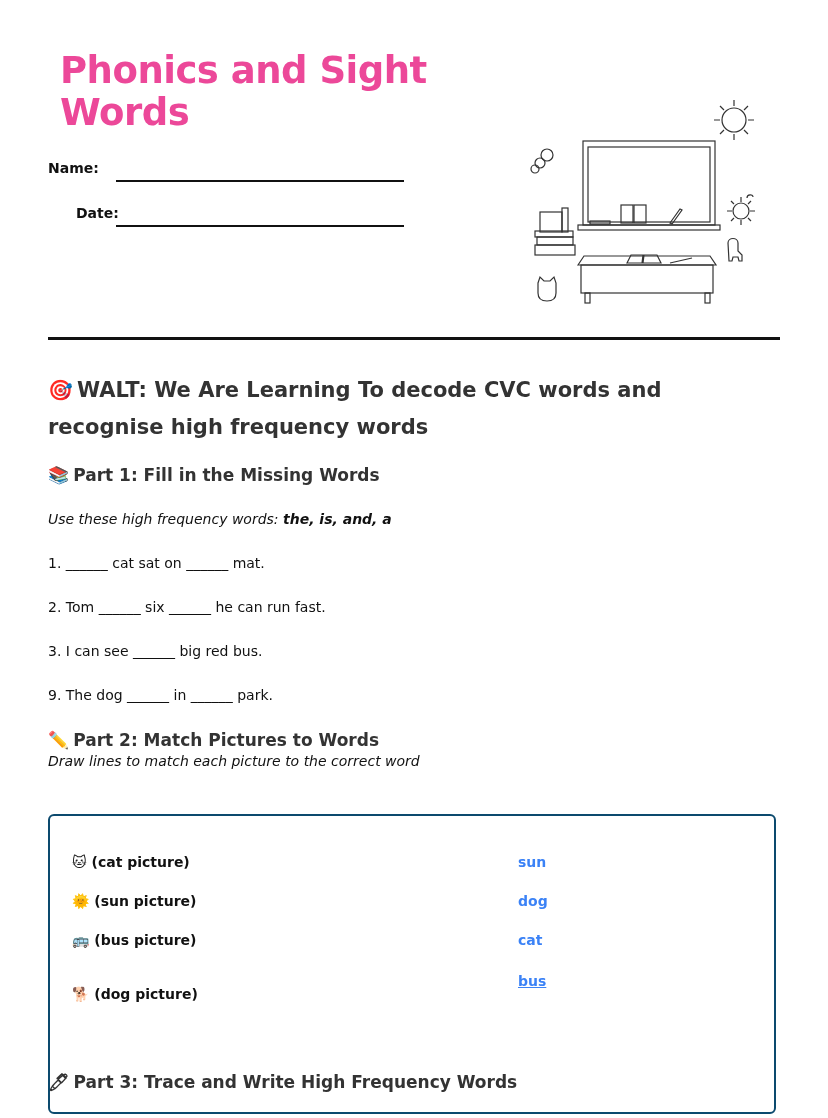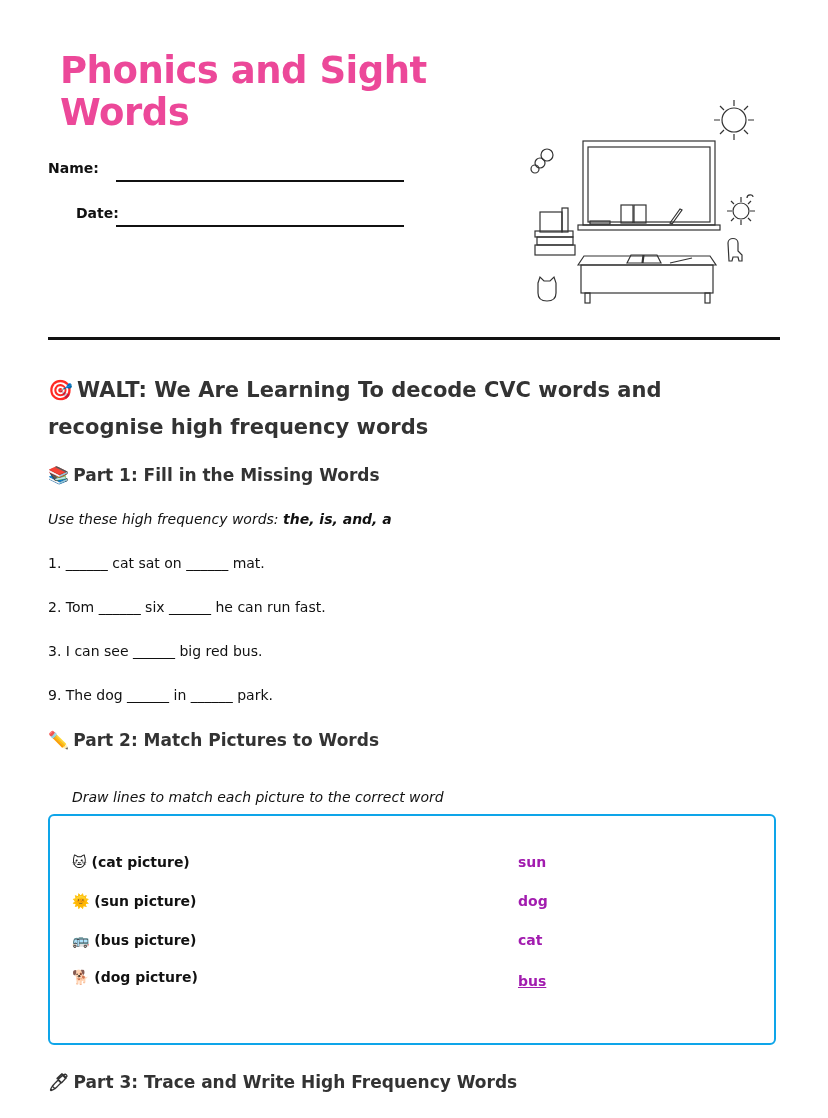--- a/index.html
+++ b/index.html
@@ -11,24 +11,24 @@
   .field-line { position: absolute; left: 116px; width: 288px; height: 0; border-top: 2px solid #111; }
   .illus { position: absolute; left: 525px; top: 95px; width: 250px; height: 220px; }
   .rule { position: absolute; left: 48px; top: 337px; width: 732px; height: 0; border-top: 3px solid #111; }
   .walt { position: absolute; left: 48px; top: 372px; width: 732px; margin: 0; font-size: 21px; font-weight: bold;
           line-height: 37px; color: #333; }
   .h3 { position: absolute; left: 48px; margin: 0; font-size: 17px; font-weight: bold; color: #333; }
   .emoji { font-size: 17px; margin-right: 4px; }
   .instr { position: absolute; left: 48px; font-size: 14px; font-style: italic; color: #111; }
   .instr b { font-style: italic; }
   .q { position: absolute; left: 48px; font-size: 14px; font-weight: normal; color: #111; }
-  .match-box { position: absolute; left: 48px; top: 814px; width: 728px; height: 231px; border: 2px solid #0ea5e9;
+  .match-box { position: absolute; left: 48px; top: 814px; width: 728px; height: 300px; border: 2px solid #0c4a6e;
                border-radius: 6px; box-sizing: border-box; }
   .pic { position: absolute; left: 22px; font-size: 14px; font-weight: bold; color: #111; }
-  .word { position: absolute; left: 468px; font-size: 14px; font-weight: bold; color: #a21caf; }
+  .word { position: absolute; left: 468px; font-size: 14px; font-weight: bold; color: #3b82f6; }
 </style>
 </head>
 <body>
 
 <h1 class="title">Phonics and Sight Words</h1>
 
 <div class="field" style="top:160px;">Name:</div>
 <div class="field-line" style="top:180px;"></div>
 <div class="field" style="top:205px;margin-left:28px;">Date:</div>
 <div class="field-line" style="top:225px;"></div>
@@ -93,33 +93,33 @@
   <span>Use these high frequency words: </span><b>the, is, and, a</b>
 </div>
 <div class="q" style="top:555px;">1. ______ cat sat on ______ mat.</div>
 <div class="q" style="top:599px;">2. Tom ______ six ______ he can run fast.</div>
 <div class="q" style="top:643px;">3. I can see ______ big red bus.</div>
 <div class="q" style="top:687px;">9. The dog ______ in ______ park.</div>
 
 <h3 class="h3" style="top:730px;">
   <span class="emoji">✏️</span><span>Part 2: Match Pictures to Words</span>
 </h3>
-<div class="instr" style="top:789px;margin-left:24px;">Draw lines to match each picture to the correct word</div>
+<div class="instr" style="top:753px;">Draw lines to match each picture to the correct word</div>
 
 <div class="match-box">
   <div class="pic" style="top:38px;">
     <span>🐱</span> <span>(cat picture)</span>
   </div>
   <div class="pic" style="top:77px;">
     <span>🌞</span> <span>(sun picture)</span>
   </div>
   <div class="pic" style="top:116px;">
     <span>🚌</span> <span>(bus picture)</span>
   </div>
-  <div class="pic" style="top:153px;text-align:right;">
+  <div class="pic" style="top:170px;text-align:right;">
     <span>🐕</span> <span>(dog picture)</span>
   </div>
 
   <div class="word" style="top:38px;">sun</div>
   <div class="word" style="top:77px;">dog</div>
   <div class="word" style="top:116px;">cat</div>
   <div class="word" style="top:157px;text-decoration:underline;">bus</div>
 </div>
 
 <h3 class="h3" style="top:1072px;">

